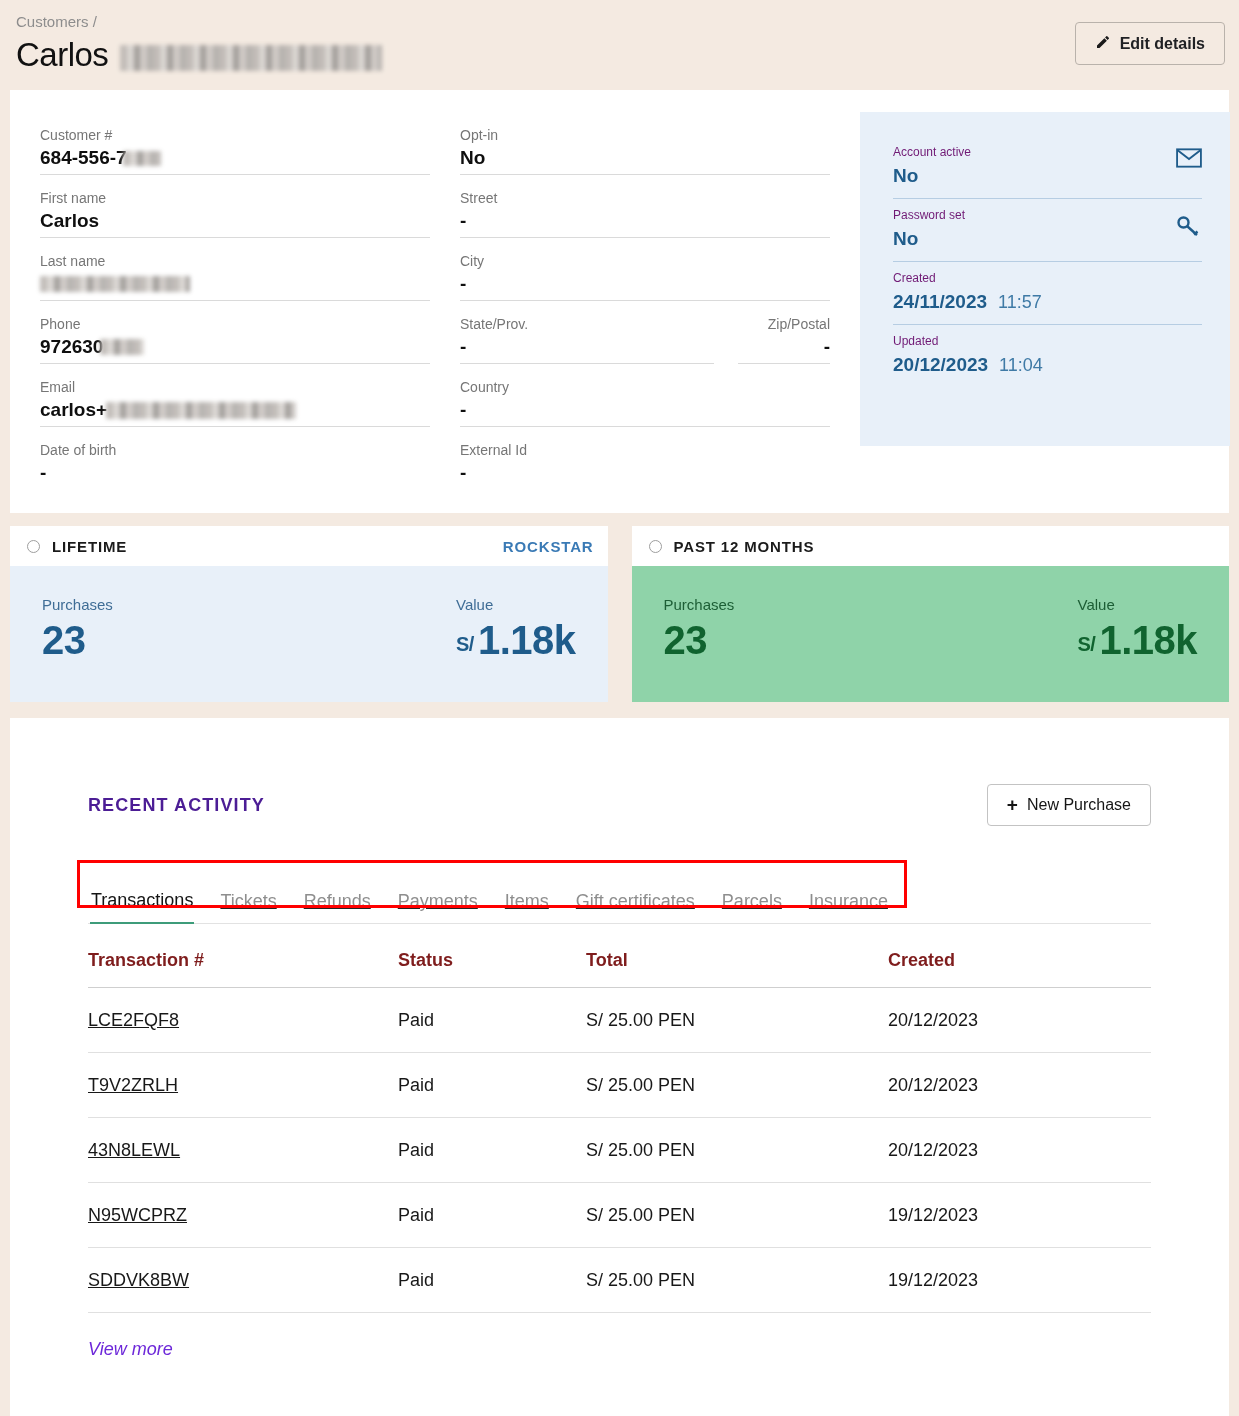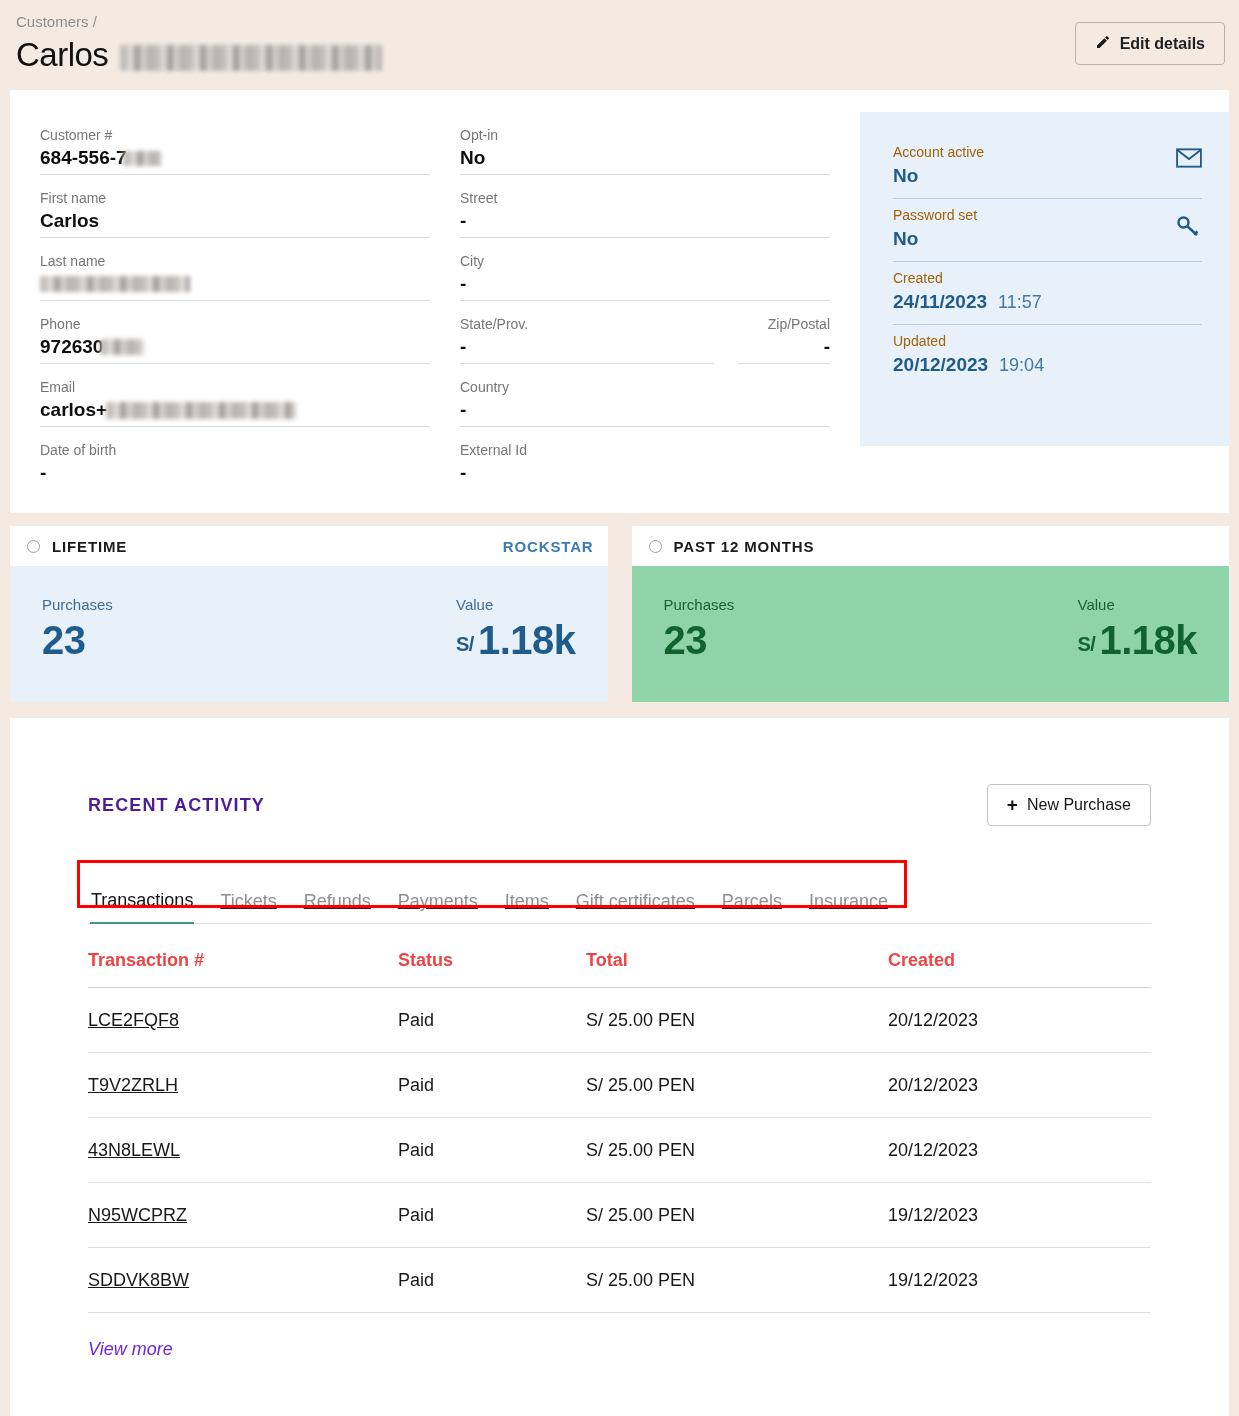--- a/index.html
+++ b/index.html
@@ -119,22 +119,22 @@
     align-self: start;
     height: 334px;
   }
   .acct-row {
     position: relative;
     padding: 6px 0 8px 0;
     border-bottom: 1px solid #b6cde3;
   }
   .acct-row:last-child { border-bottom: none; }
   .acct-label {
-    font-size: 14px;
-    color: #a16207;
+    font-size: 12px;
+    color: #701a75;
     line-height: 20px;
   }
   .acct-value {
     font-size: 19px;
     font-weight: 700;
     color: #1f5c8b;
     line-height: 28px;
   }
   .acct-datetime { display: flex; align-items: baseline; gap: 11px; }
   .acct-time {
@@ -278,21 +278,21 @@
     height: 48px;
     border: 3px solid #ff0000;
     pointer-events: none;
   }
 
   table.txn { width: 100%; border-collapse: collapse; margin-top: 26px; }
   table.txn th {
     text-align: left;
     font-size: 18px;
     font-weight: 700;
-    color: #ef4444;
+    color: #7f1d1d;
     padding: 0 0 16px 0;
     border-bottom: 1px solid #cfcfcf;
   }
   table.txn td {
     font-size: 18px;
     color: #181818;
     padding: 22px 0 21px 0;
     border-bottom: 1px solid #e0e0e0;
   }
   table.txn th:nth-child(1), table.txn td:nth-child(1) { width: 310px; }
@@ -458,21 +458,21 @@
           <div class="acct-label">Created</div>
           <div class="acct-datetime">
             <span class="acct-value">24/11/2023</span>
             <span class="acct-time">11:57</span>
           </div>
         </div>
         <div class="acct-row">
           <div class="acct-label">Updated</div>
           <div class="acct-datetime">
             <span class="acct-value">20/12/2023</span>
-            <span class="acct-time">19:04</span>
+            <span class="acct-time">11:04</span>
           </div>
         </div>
       </div>
 
     </div>
   </div>
 
   <div class="stats-row">
 
     <div class="stat-card">

